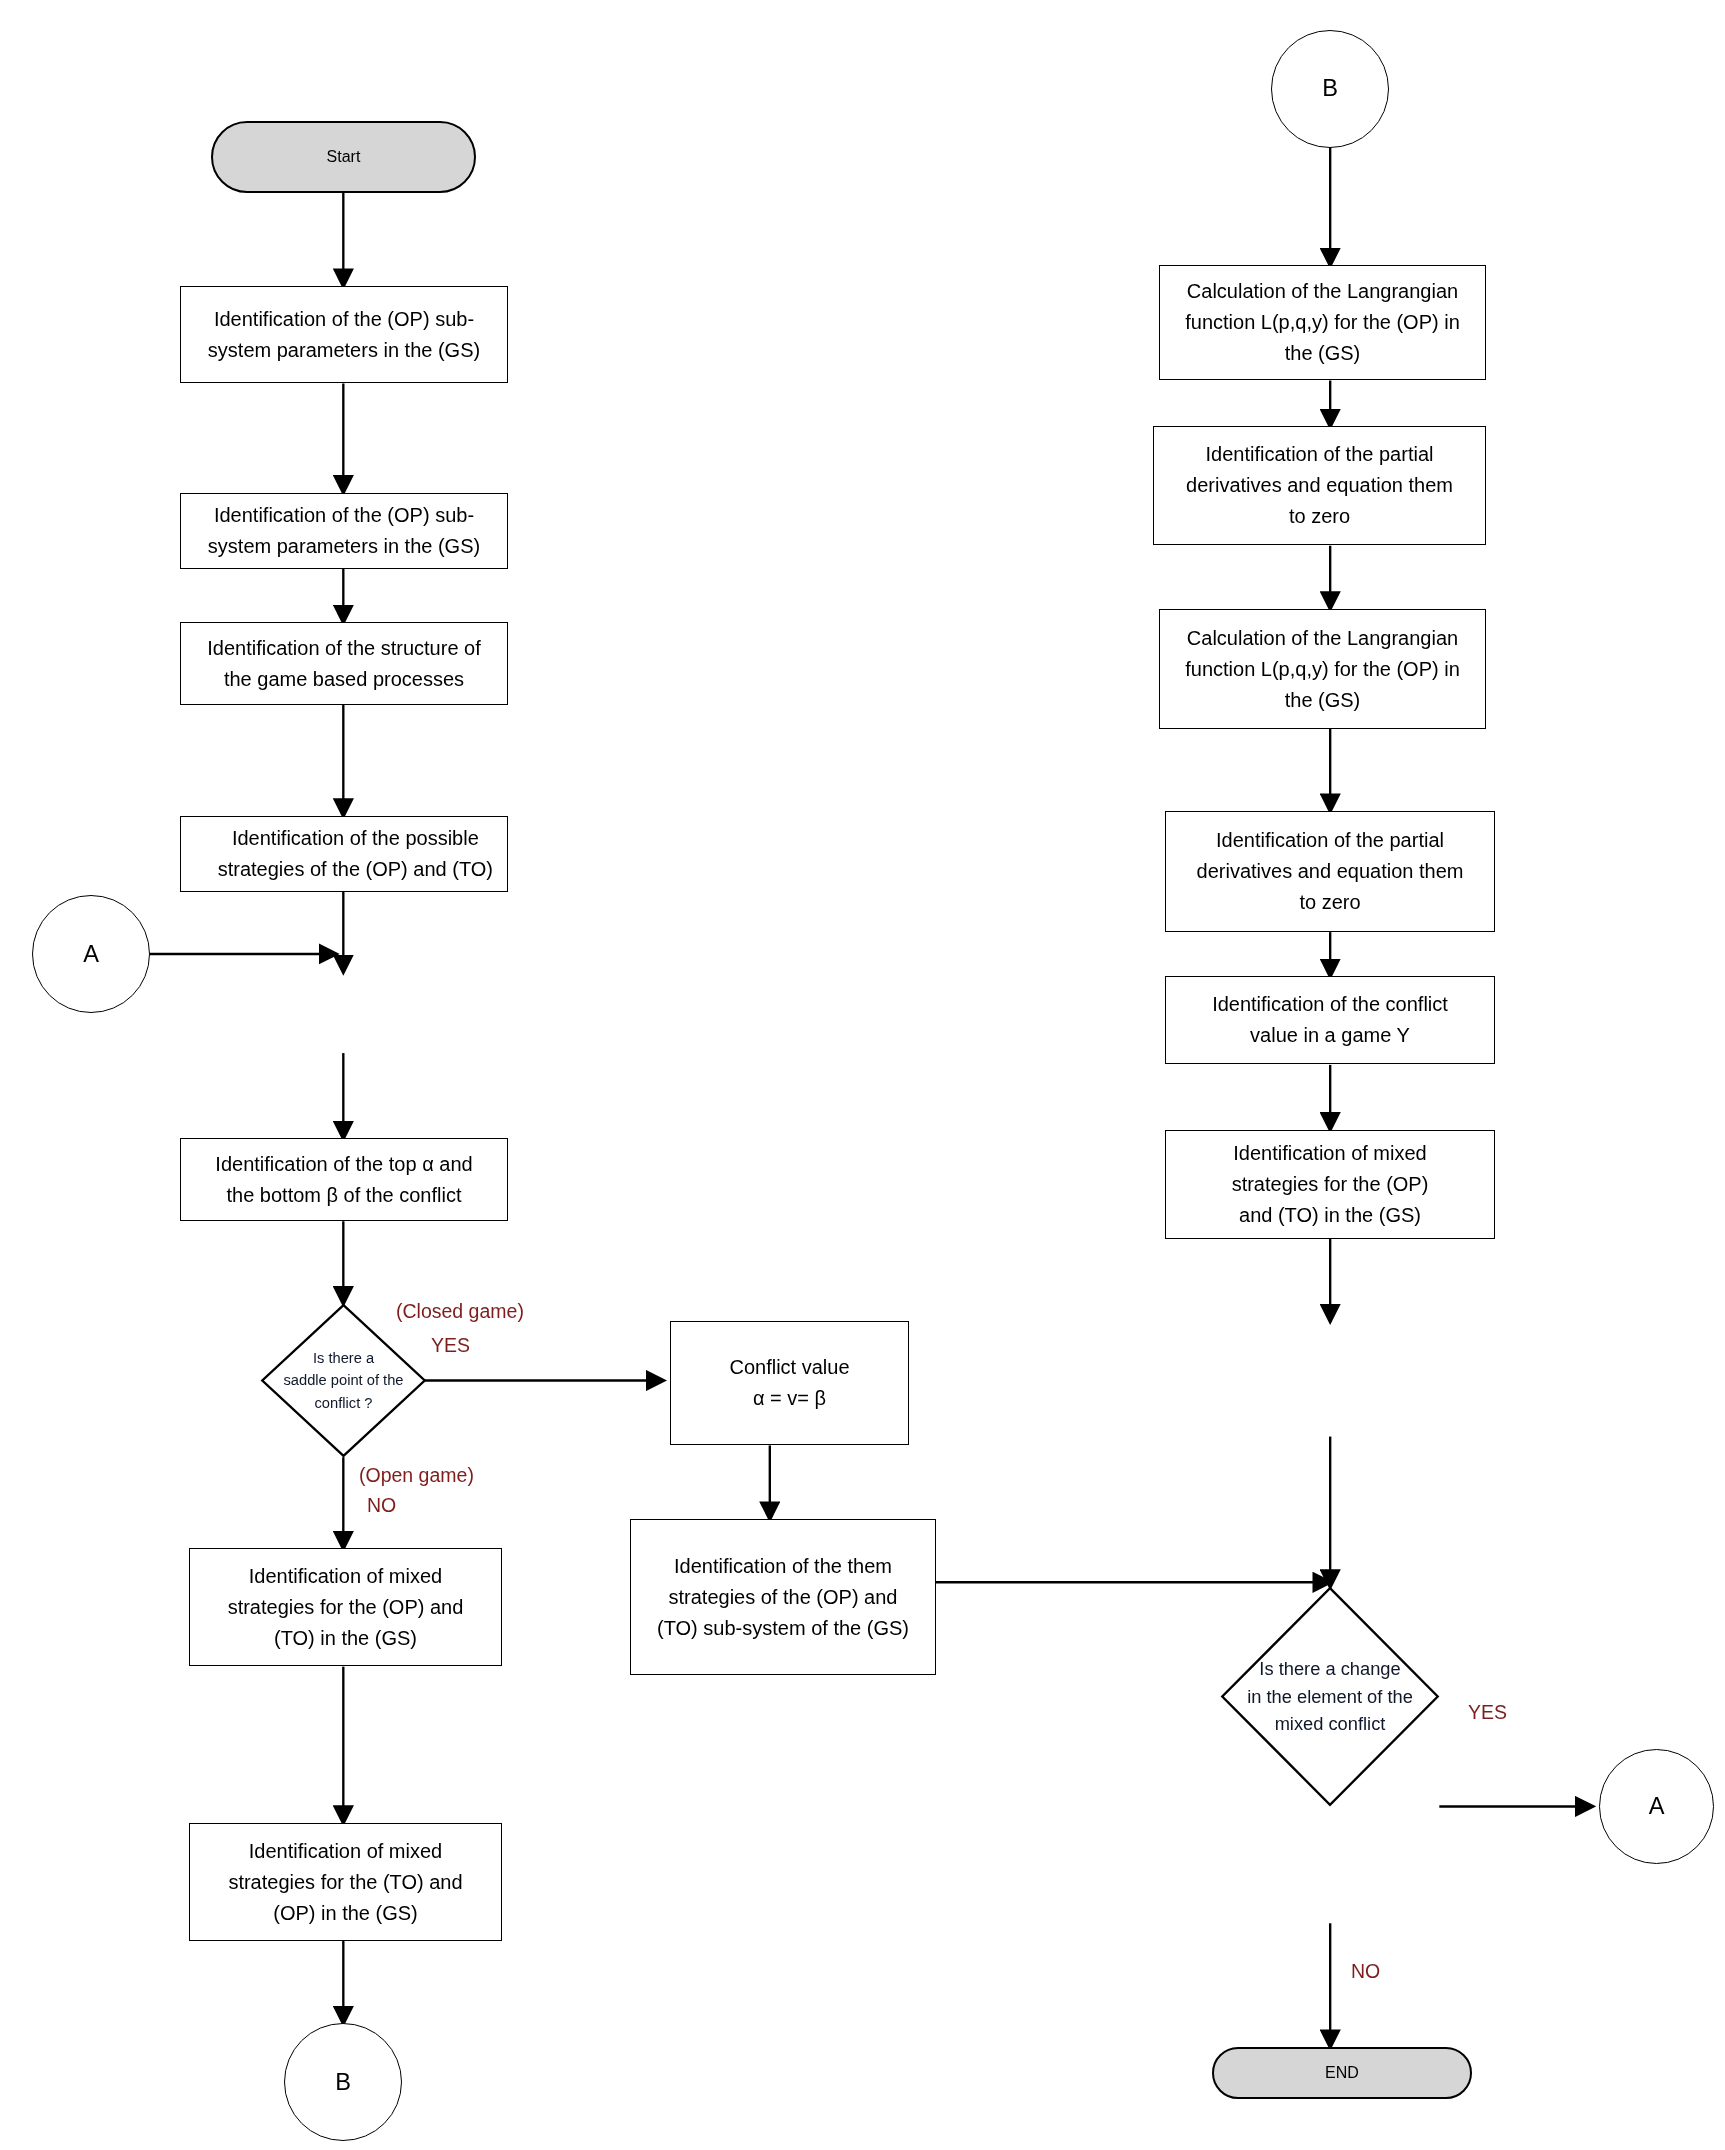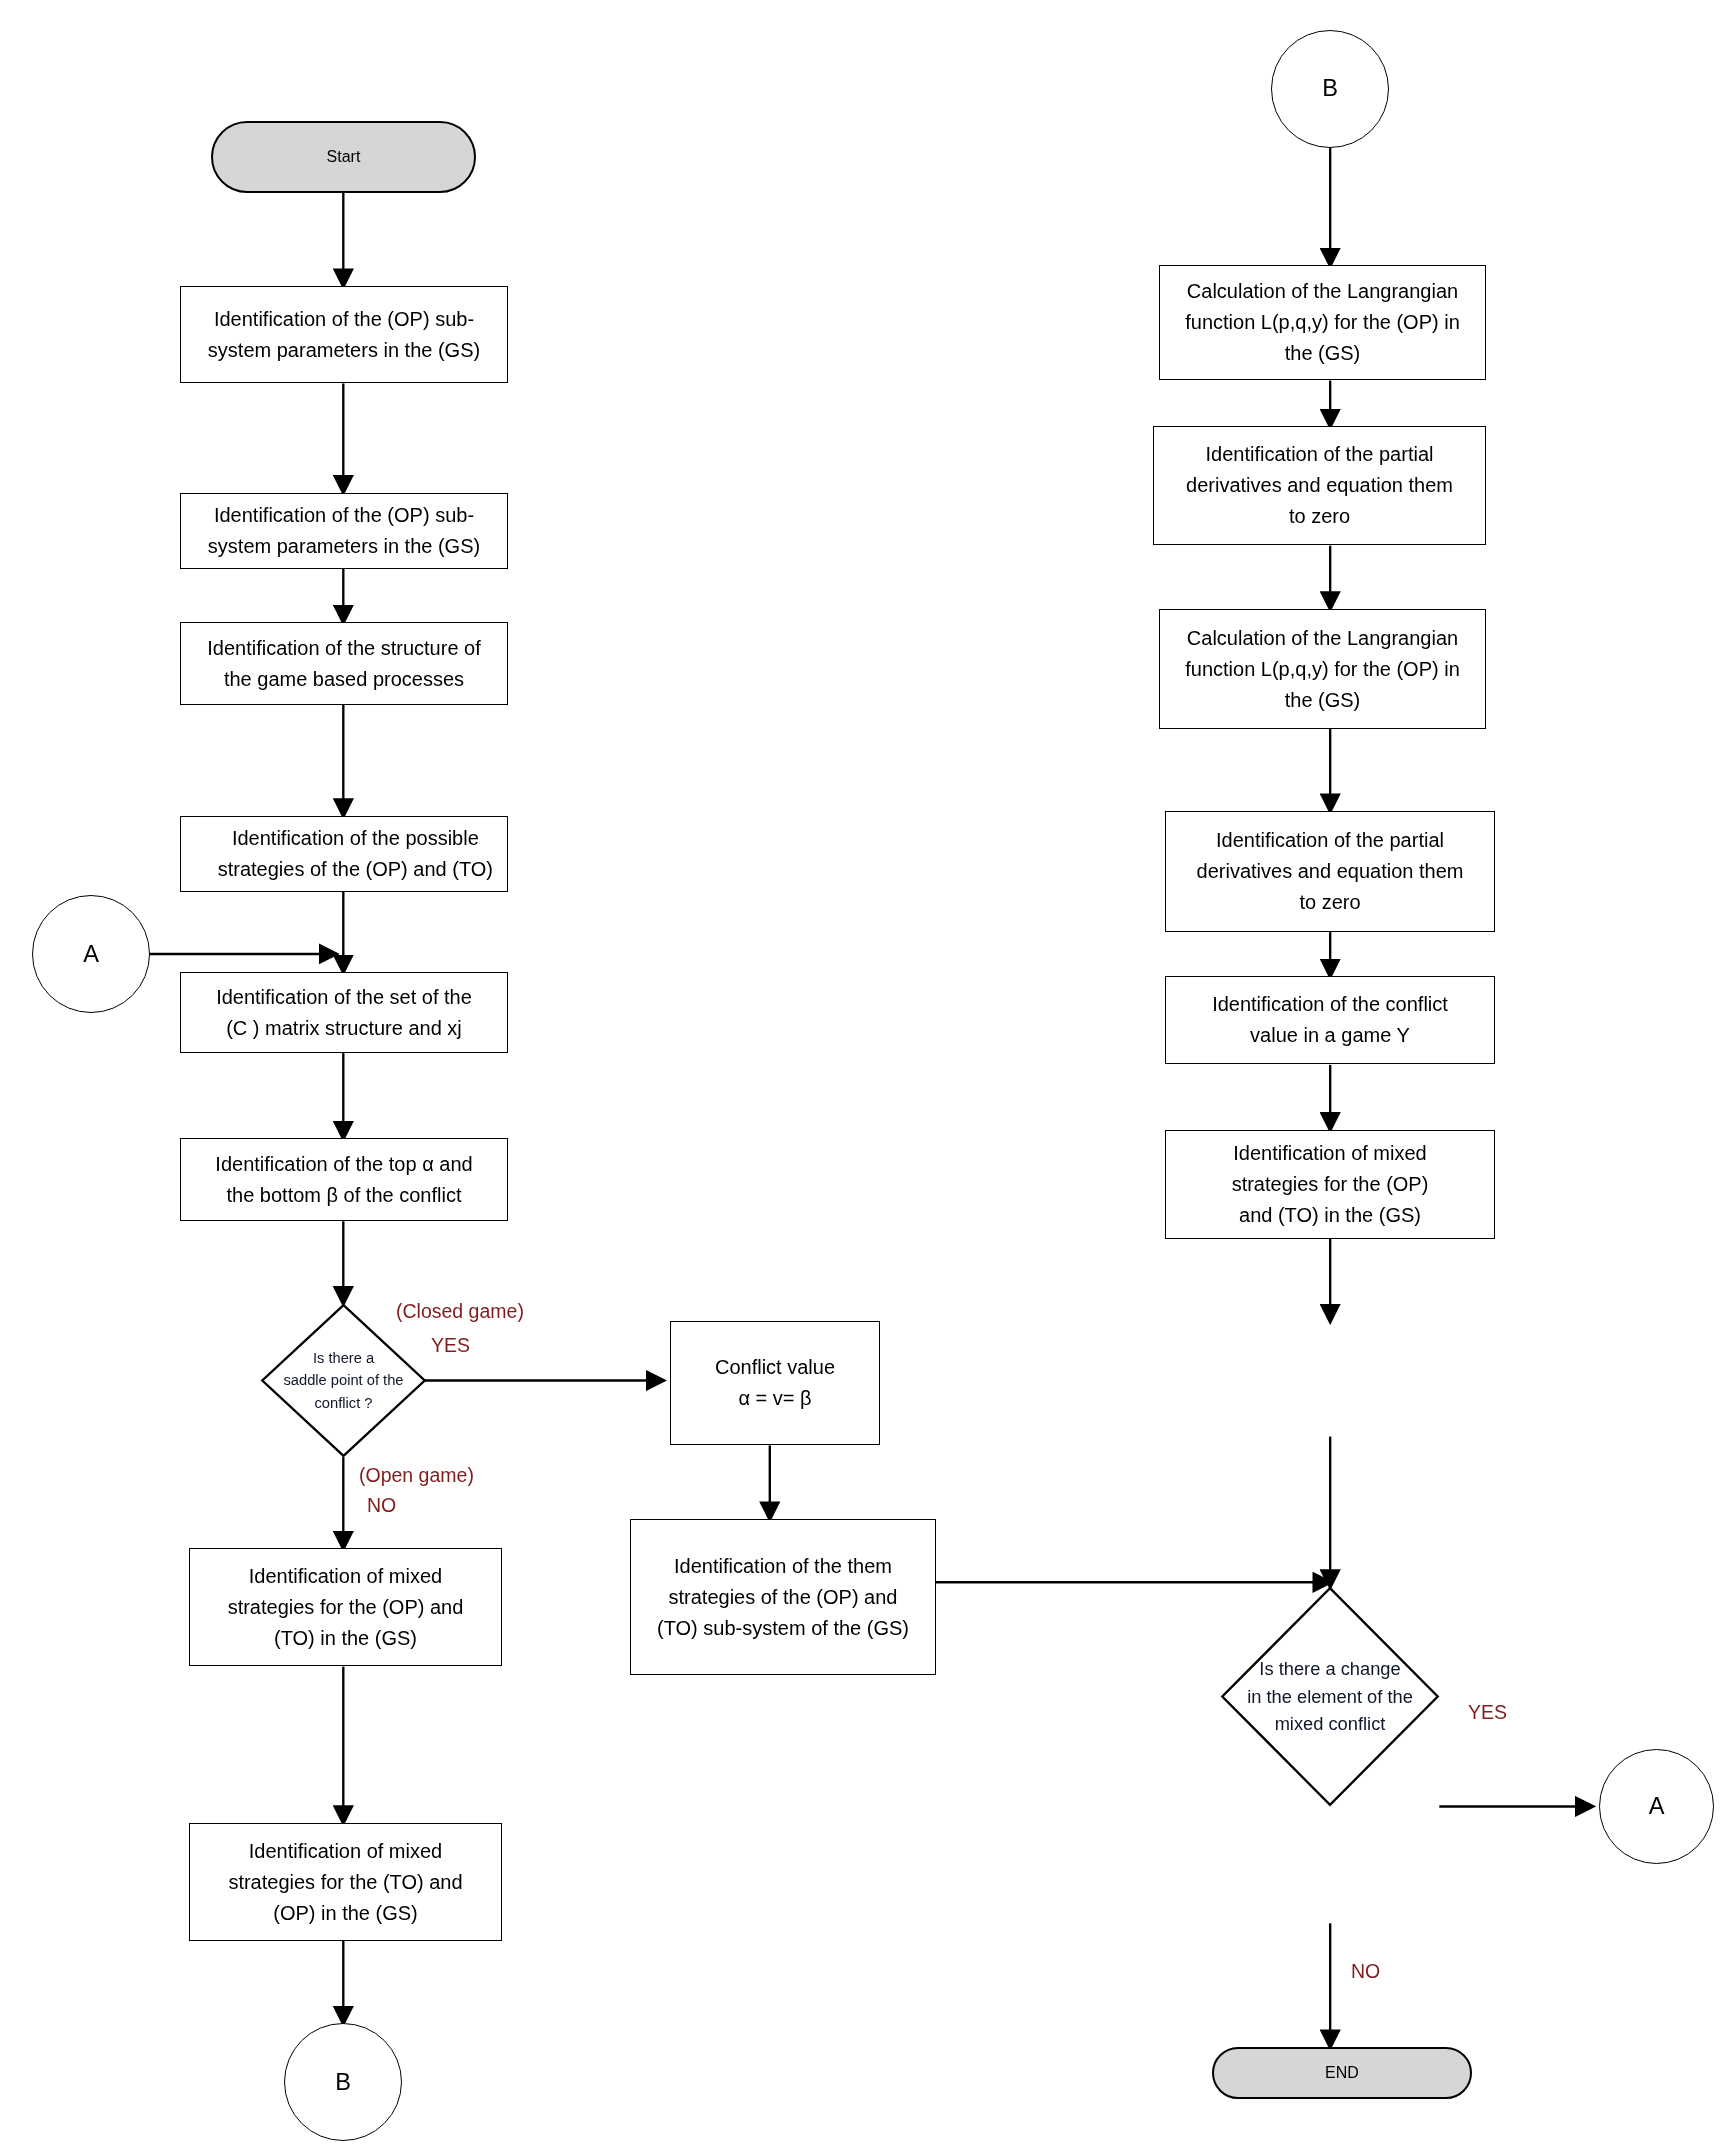--- a/index.html
+++ b/index.html
@@ -155,24 +155,20 @@
 
   <div class="node process" style="left:180px; top:816px; width:328px; height:76px;padding-left:31px;">
     <span class="node-text">Identification of the possible
 strategies of the (OP) and (TO)</span>
   </div>
 
   <div class="node connector" style="left:32px; top:895px; width:118px; height:118px;">
     <span class="node-text">A</span>
   </div>
 
-  <div class="node process" style="left:180px; top:972px; width:328px; height:81px;">
-    <span class="node-text">Identification of the set of the
-(C ) matrix structure and xj</span>
-  </div>
 
   <div class="node process" style="left:180px; top:1138px; width:328px; height:83px;">
     <span class="node-text">Identification of the top α and
 the bottom β of the conflict</span>
   </div>
 
   <div class="decision-wrap" style="left:261px; top:1304px; width:165px; height:153px;">
     <svg width="165" height="153" viewBox="0 0 280 260">
       <polygon points="140,2 278,130 140,258 2,130" fill="#ffffff" stroke="#000000" stroke-width="4"></polygon>
     </svg>
@@ -205,21 +201,21 @@
   <div class="node process" style="left:189px; top:1823px; width:313px; height:118px;">
     <span class="node-text">Identification of mixed
 strategies for the (TO) and
 (OP) in the (GS)</span>
   </div>
 
   <div class="node connector" style="left:284px; top:2023px; width:118px; height:118px;">
     <span class="node-text">B</span>
   </div>
 
-  <div class="node process" style="left:670px; top:1321px; width:210px; height:124px;">
+  <div class="node process" style="left:670px; top:1321px; width:239px; height:124px;">
     <span class="node-text">Conflict value
 α = v= β</span>
   </div>
 
   <div class="node process" style="left:630px; top:1519px; width:306px; height:156px;">
     <span class="node-text">Identification of the them
 strategies of the (OP) and
 (TO) sub-system of the (GS)</span>
   </div>
 

